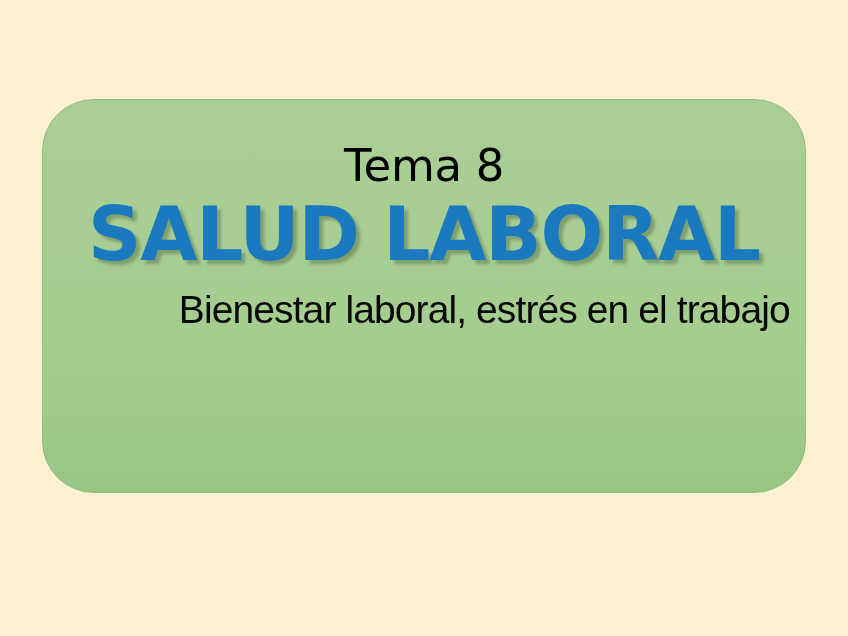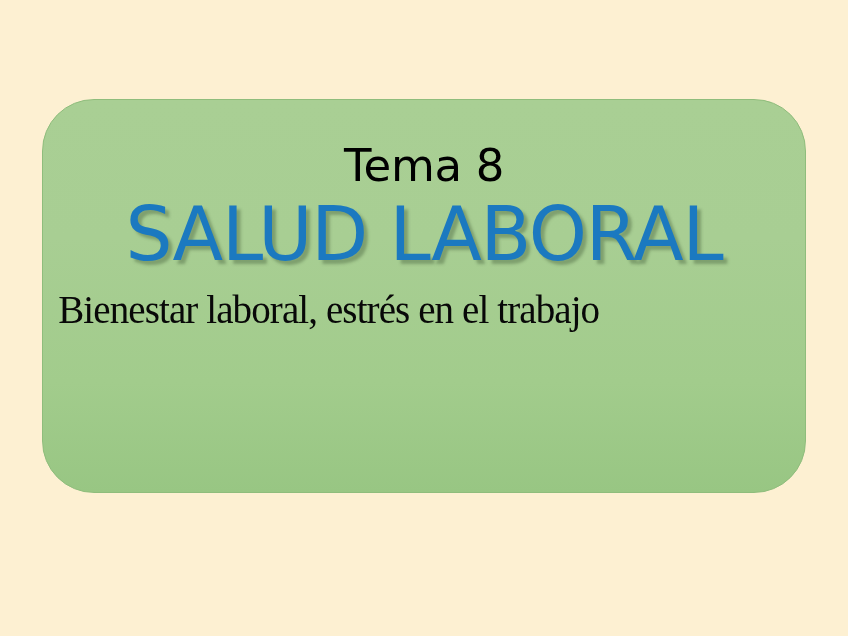--- a/index.html
+++ b/index.html
@@ -56,39 +56,39 @@
     letter-spacing: -0.3px;
     text-align: center;
     white-space: nowrap;
   }
 
   
   #salud-laboral-title {
     margin-top: 6px;
     font-family: "DejaVu Sans", "Liberation Sans", sans-serif;
     font-size: 74px;
-    font-weight: 400;
+    font-weight: 700;
     line-height: 1.08;
     color: #1B79C0;
     letter-spacing: -1.2px;
     text-align: center;
     white-space: nowrap;
     text-shadow: 4px 4px 3px rgba(70, 96, 60, 0.42);
   }
 
   
   #subtitle-block {
     margin-top: 10px;
-    font-family: Liberation Serif, serif;
+    font-family: Liberation Sans, sans-serif;
     font-size: 39px;
     font-weight: 400;
     line-height: 1.26;
     color: #080808;
     letter-spacing: -0.9px;
-    text-align: left;
+    text-align: right;
     width: 96%;
   }
 
   .subtitle-line {
     display: block;
     white-space: nowrap;
   }
 </style>
 </head>
 <body>

